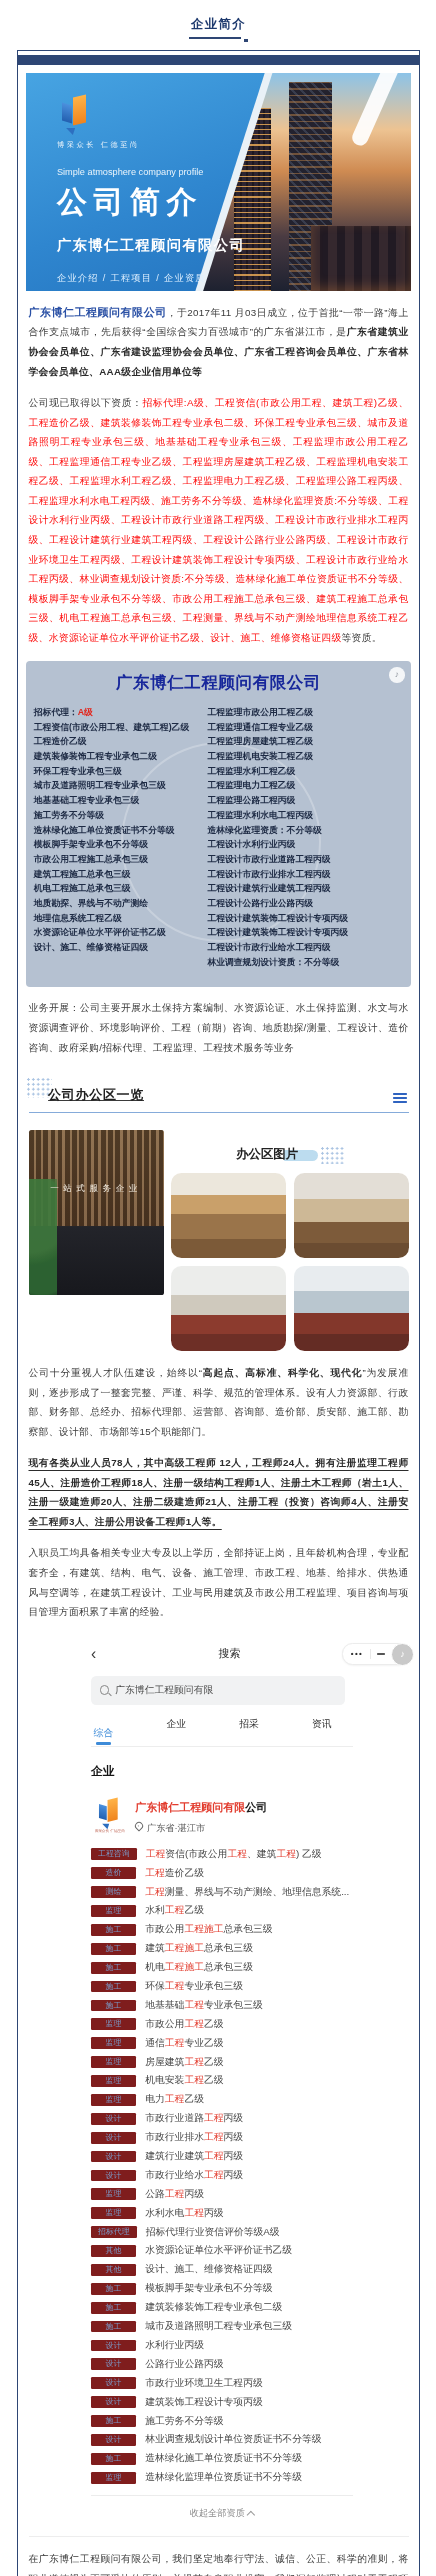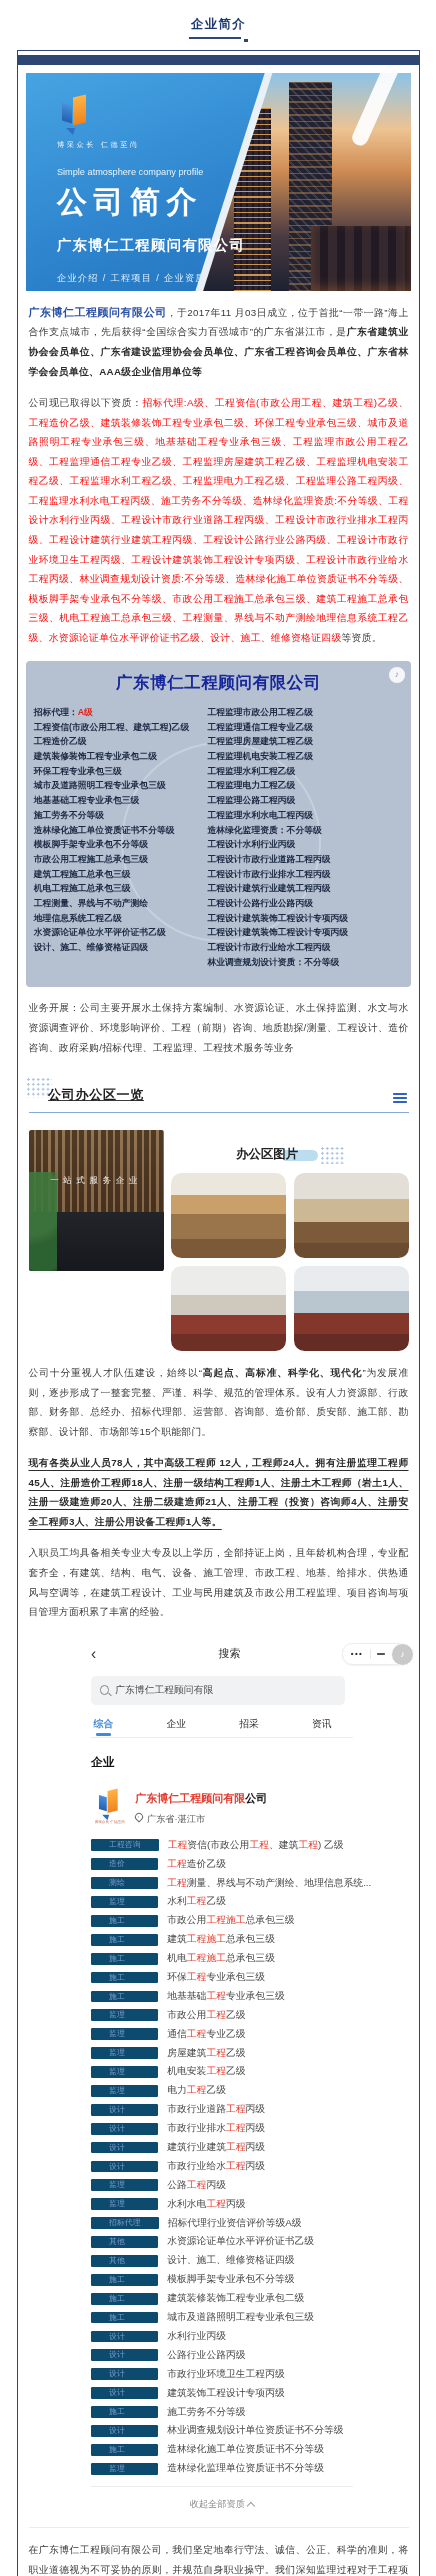--- a/index.html
+++ b/index.html
@@ -46,21 +46,21 @@
   .panel-col.left{width:47%;}
   .panel-col.right{width:53%;}
   .qline .red{color:#e2251c;text-align:center;}
   
   .section-head{position:relative;margin:19.6px 10.5px 0;padding:9.2px 0 7.9px 19.6px;border-bottom:0.7px solid #85abda;text-decoration:underline;}
   .dots{position:absolute;left:-2.6px;top:0;width:26px;height:21px;background-image:radial-gradient(circle,#a9c3e2 1px,transparent 1.2px);background-size:4.9px 4.9px;}
   .section-title{position:relative;font-size:13px;font-weight:bold;color:#202020;letter-spacing:0.7px;}
   .burger{position:absolute;right:1.3px;top:14.4px;width:14.4px;}
   .burger i{display:block;height:2.2px;background:#2f63c0;border-radius:0.7px;margin:1.7px 0;}
   .photos{display:flex;gap:7.9px;margin:17px 10.5px 0;}
-  .photo-big{width:135px;height:141px;border-radius:2.6px;flex:none;position:relative;overflow:hidden;
+  .photo-big{width:135px;height:165px;border-radius:2.6px;flex:none;position:relative;overflow:hidden;
     background:linear-gradient(180deg,#7a5a39 0%,#6b4a2e 58%,#23242a 58.5%,#17181d 100%);}
   .photo-big::before{content:'';position:absolute;inset:0 0 42% 0;background:repeating-linear-gradient(90deg,rgba(0,0,0,.35) 0 4.6px,rgba(255,235,200,.18) 4.6px 7.2px);}
   .photo-big::after{content:'';position:absolute;left:-9.2px;top:30%;width:38px;height:70%;background:radial-gradient(circle at 30% 30%,#3f7a3d 0 45%,transparent 60%),radial-gradient(circle at 60% 70%,#2f6a33 0 40%,transparent 55%);opacity:.9;}
   .photo-caption{position:absolute;top:32%;left:0;right:0;text-align:center;color:#f4efe4;font-size:8.5px;letter-spacing:4.6px;z-index:2;}
   .photos-right{flex:1;}
   .photo-label-row{display:flex;align-items:center;justify-content:center;position:relative;margin-top:16px;}
   .photo-label{position:relative;font-size:12.4px;font-weight:bold;color:#222;z-index:1;}
   .photo-label::after{content:'';position:absolute;right:-19.6px;top:3.3px;width:34px;height:11px;background:#bcdcef;border-radius:0 6.5px 6.5px 1.3px;z-index:-1;}
   .label-dots{width:23.6px;height:18.3px;margin-left:22px;background-image:radial-gradient(circle,#a9c3e2 1px,transparent 1.2px);background-size:4.9px 4.9px;}
   .photo-grid{display:grid;grid-template-columns:1fr 1fr;gap:7.9px;margin-top:9.2px;}
@@ -78,35 +78,35 @@
   .cap-dots{letter-spacing:1.3px;color:#2c2c2c;font-weight:bold;font-size:7.9px;}
   .cap-div{width:0.7px;height:9.8px;background:#e8e8e8;margin:0 6.5px;}
   .cap-min{width:8.5px;height:1.6px;background:#555;border-radius:0.7px;}
   .cap-circle{position:absolute;right:-5.2px;top:-1.3px;width:21px;height:21px;border-radius:50%;background:#c9c9c9;border:1.3px solid #fff;color:#fff;font-size:9.2px;line-height:21px;text-align:center;}
   .searchbar{display:flex;align-items:center;gap:5.9px;width:254px;height:29px;margin-top:9.2px;background:#f1f2f3;border-radius:5.2px;padding:0 9.2px;box-sizing:border-box;font-size:9.8px;color:#4d4d4d;}
   .mag{width:7.2px;height:7.2px;border:1px solid #868686;border-radius:50%;position:relative;flex:none;}
   .mag::after{content:'';position:absolute;width:3.9px;height:1px;background:#868686;transform:rotate(45deg);right:-3.3px;bottom:-1.3px;}
   .tabs-wrap{width:262px;margin-top:13px;border-bottom:0.7px solid #ededed;}
   .tabs{display:flex;justify-content:space-between;padding:0 6.5px 0 2.6px;width:238px;}
   .tab{font-size:9.8px;color:#2f2f2f;padding-bottom:6.5px;position:relative;}
-  .tab.active{color:#3e8bd8;font-weight:bold;}
+  .tab.active{color:#3e8bd8;font-weight:normal;margin-top:9px;}
   .tab.active::after{content:'';position:absolute;left:2px;bottom:1.3px;width:15.7px;height:2.3px;background:#3e8bd8;border-radius:1.3px;}
   .result-section{margin-top:17px;font-size:11.8px;font-weight:bold;color:#141414;}
   .company-card{display:flex;gap:9.2px;margin-top:18.3px;}
   .logo-sm{width:35px;flex:none;text-align:center;}
   .logo-sm .mark{transform:scale(.78);margin:-3.9px auto 0;}
   .logo-slogan{font-size:4.6px;color:#c06a5a;white-space:nowrap;transform:scale(.8);margin-top:-3.9px;}
   .c-name{font-size:11px;font-weight:bold;color:#161616;margin-top:1.3px;}
   .c-name .red{color:#e23c2e;}
   .c-loc{display:flex;align-items:flex-start;gap:3.9px;margin-top:7.2px;font-size:9.2px;color:#595959;}
   .pin{width:5.9px;height:5.9px;border:1px solid #6a6a6a;border-radius:50% 50% 50% 0;transform:rotate(-45deg);position:relative;flex:none;}
   .pin::after{content:'';position:absolute;left:1.6px;top:1.6px;width:1.3px;height:1.3px;border-radius:50%;background:#6a6a6a;}
   .qrows{margin-top:13px;}
   .qrow{display:flex;align-items:center;margin-bottom:5.9px;}
-  .qtag{flex:none;background:#0c4a6e;color:#7b9ccb;font-size:7.9px;line-height:11.8px;padding:0 18px;min-width:31px;margin-right:9.2px;border-radius:1.3px;}
+  .qtag{flex:none;background:#7f1d1d;color:#7b9ccb;font-size:7.9px;line-height:11.8px;padding:0 7px;min-width:31px;text-align:center;margin-right:9.2px;border-radius:1.3px;}
   .qtext{font-size:9.8px;color:#464646;}
   .qtext .hl{color:#e23c2e;}
   .rows-div{border-top:0.7px solid #ececec;margin-top:10.5px;width:262px;}
   .collapse{width:262px;text-align:center;color:#8b8b8b;font-size:9.2px;margin-top:11.8px;}
   .chev-up{display:inline-block;width:4.6px;height:4.6px;border-left:1px solid #9a9a9a;border-top:1px solid #9a9a9a;transform:rotate(45deg) translateY(1.3px);margin-left:3.9px;}
   .phone-end{border-bottom:0.7px solid #ededed;margin:15.7px 10.5px 0;}
 </style>
 </head>
 <body>
 
@@ -157,21 +157,21 @@
           <div class="qline">建筑装修装饰工程专业承包二级</div>
           <div class="qline">环保工程专业承包三级</div>
           <div class="qline">城市及道路照明工程专业承包三级</div>
           <div class="qline">地基基础工程专业承包三级</div>
           <div class="qline">施工劳务不分等级</div>
           <div class="qline">造林绿化施工单位资质证书不分等级</div>
           <div class="qline">模板脚手架专业承包不分等级</div>
           <div class="qline">市政公用工程施工总承包三级</div>
           <div class="qline">建筑工程施工总承包三级</div>
           <div class="qline">机电工程施工总承包三级</div>
-          <div class="qline">工程测量、界线与不动产测绘</div>
+          <div class="qline">地质勘探、界线与不动产测绘</div>
           <div class="qline">地理信息系统工程乙级</div>
           <div class="qline">水资源论证单位水平评价证书乙级</div>
           <div class="qline">设计、施工、维修资格证四级</div>
         </div>
       <div class="panel-col right" id="panel-right">
           <div class="qline">工程监理市政公用工程乙级</div>
           <div class="qline">工程监理通信工程专业乙级</div>
           <div class="qline">工程监理房屋建筑工程乙级</div>
           <div class="qline">工程监理机电安装工程乙级</div>
           <div class="qline">工程监理水利工程乙级</div>

